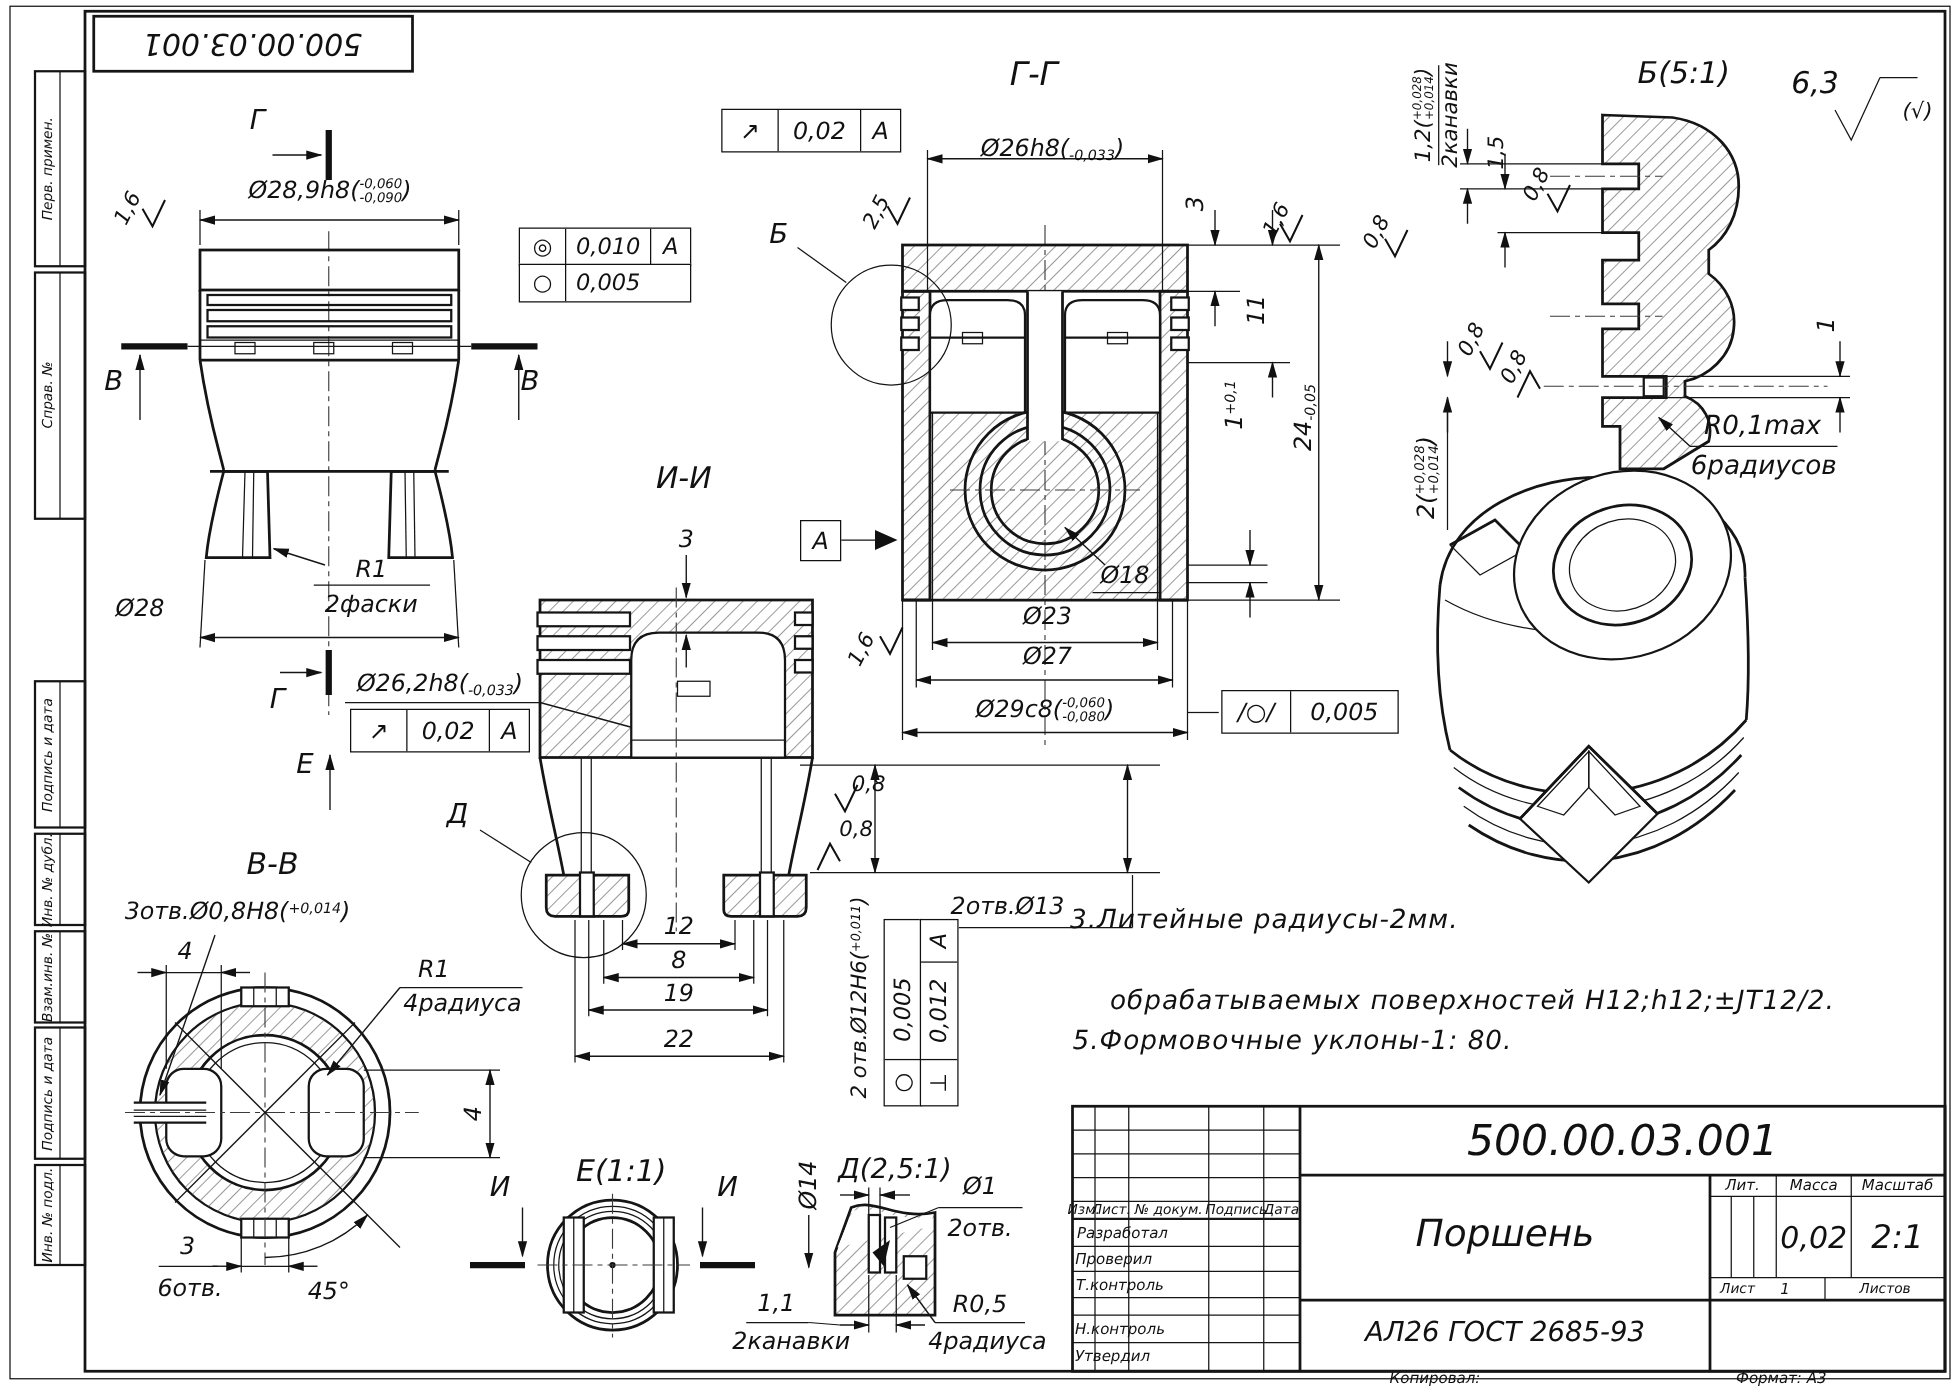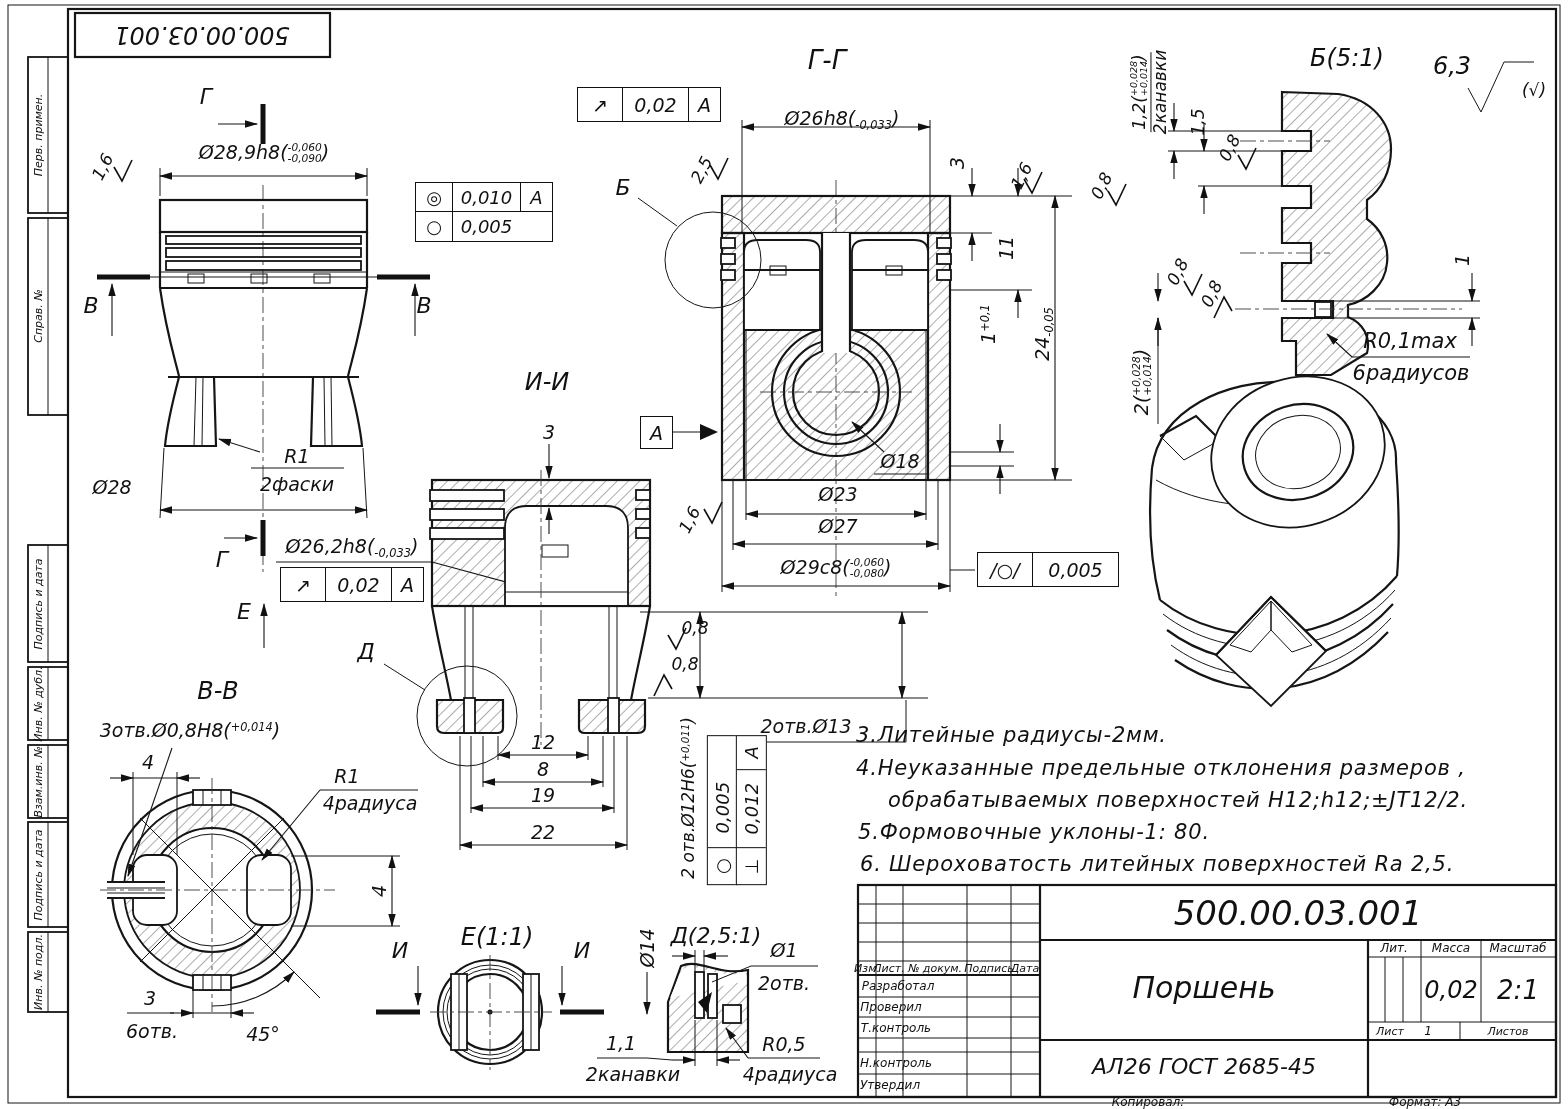--- a/index.html
+++ b/index.html
@@ -567,28 +567,26 @@
 
 <div class="lbl s22" style="left:716px;top:936px">Д(2,5:1)</div>
 <div class="lbl" style="left:784px;top:950px">Ø1</div>
 <div class="lbl" style="left:784px;top:983px">2отв.</div>
 <div class="lbl" style="left:621px;top:1043px">1,1</div>
 <div class="lbl" style="left:633px;top:1074px">2канавки</div>
 <div class="lbl" style="left:784px;top:1044px">R0,5</div>
 <div class="lbl" style="left:790px;top:1074px">4радиуса</div>
 
 <div class="note" style="left:856px;top:723px">3.Литейные радиусы-2мм.</div>
-<div class="note" style="left:856px;top:756px">4.Неуказанные предельные отклонения размеров ,</div>
 <div class="note" style="left:888px;top:788px">обрабатываемых поверхностей Н12;h12;±JТ12/2.</div>
 <div class="note" style="left:858px;top:820px">5.Формовочные уклоны-1: 80.</div>
-<div class="note" style="left:860px;top:852px">6.  Шероховатость литейных поверхностей Ra 2,5.</div>
 
 <div class="lbl s34" style="left:1298px;top:913px">500.00.03.001</div>
 <div class="lbl s30" style="left:1204px;top:988px">Поршень</div>
-<div class="lbl s22" style="left:1204px;top:1067px">АЛ26 ГОСТ 2685-45</div>
+<div class="lbl s22" style="left:1204px;top:1067px">АЛ26 ГОСТ 2685-93</div>
 <div class="lbl s11" style="left:867px;top:968px">Изм.</div>
 <div class="lbl s11" style="left:889px;top:968px">Лист.</div>
 <div class="lbl s11" style="left:935px;top:968px">№ докум.</div>
 <div class="lbl s11" style="left:989px;top:968px">Подпись</div>
 <div class="lbl s11" style="left:1025px;top:968px">Дата</div>
 <div class="lbl s12" style="left:898px;top:986px;transform:translate(-50%,-50%)">Разработал</div>
 <div class="lbl s12" style="left:891px;top:1007px">Проверил</div>
 <div class="lbl s12" style="left:896px;top:1028px">Т.контроль</div>
 <div class="lbl s12" style="left:896px;top:1063px">Н.контроль</div>
 <div class="lbl s12" style="left:890px;top:1085px">Утвердил</div>

